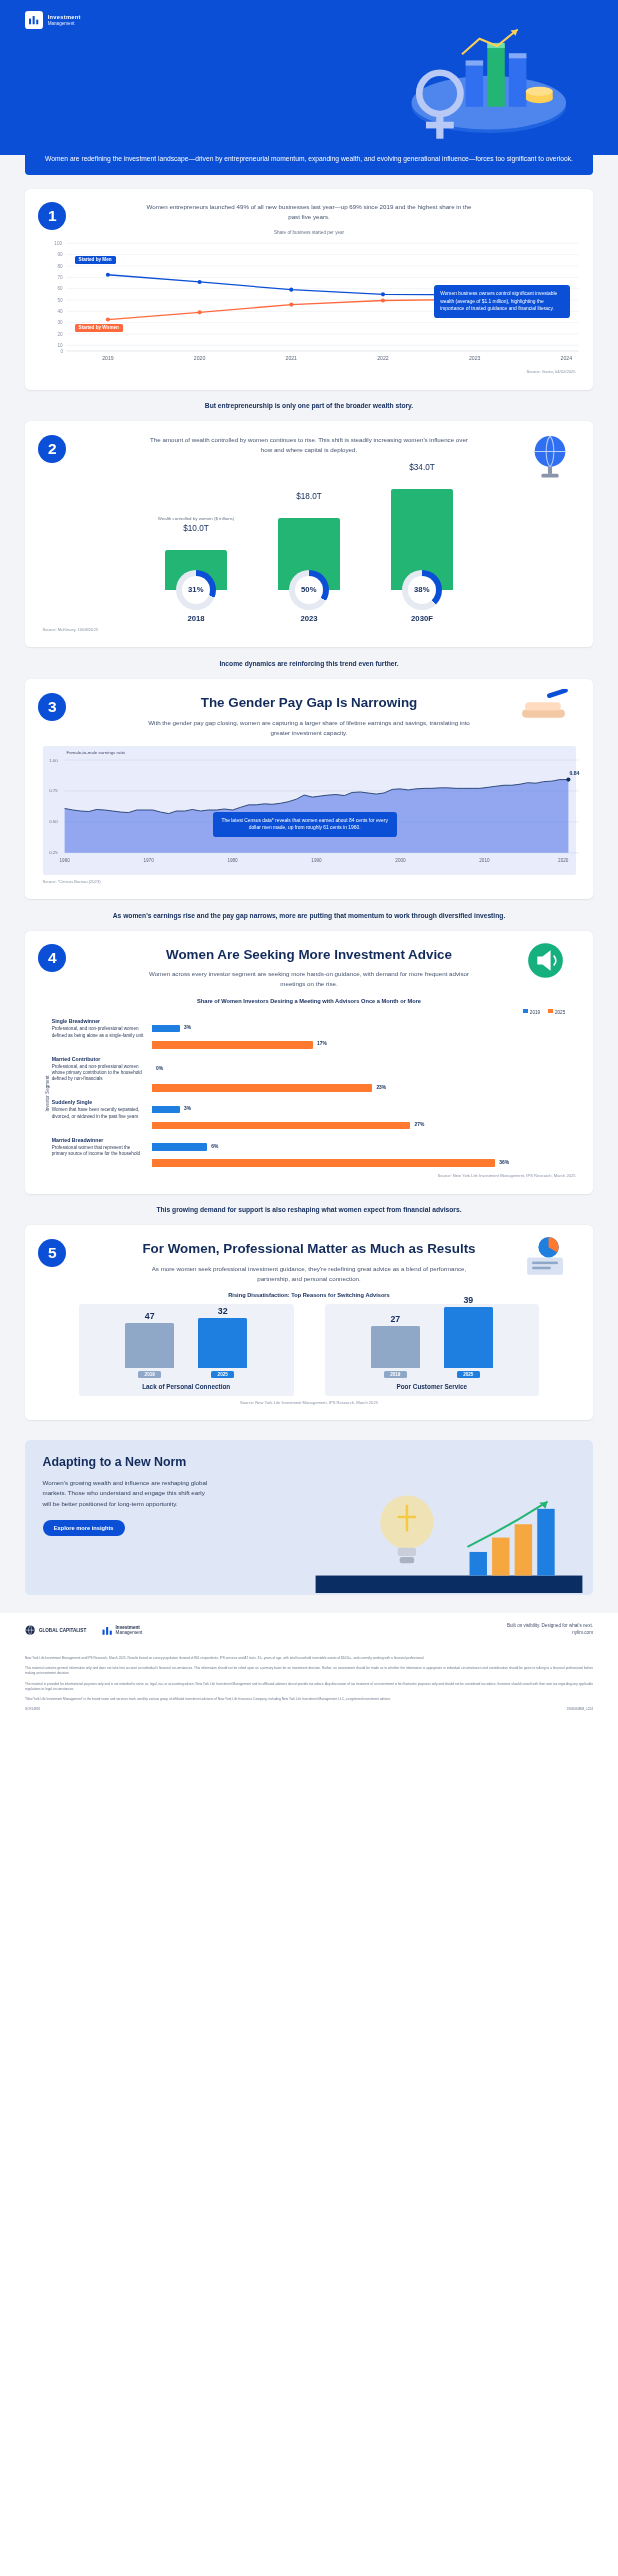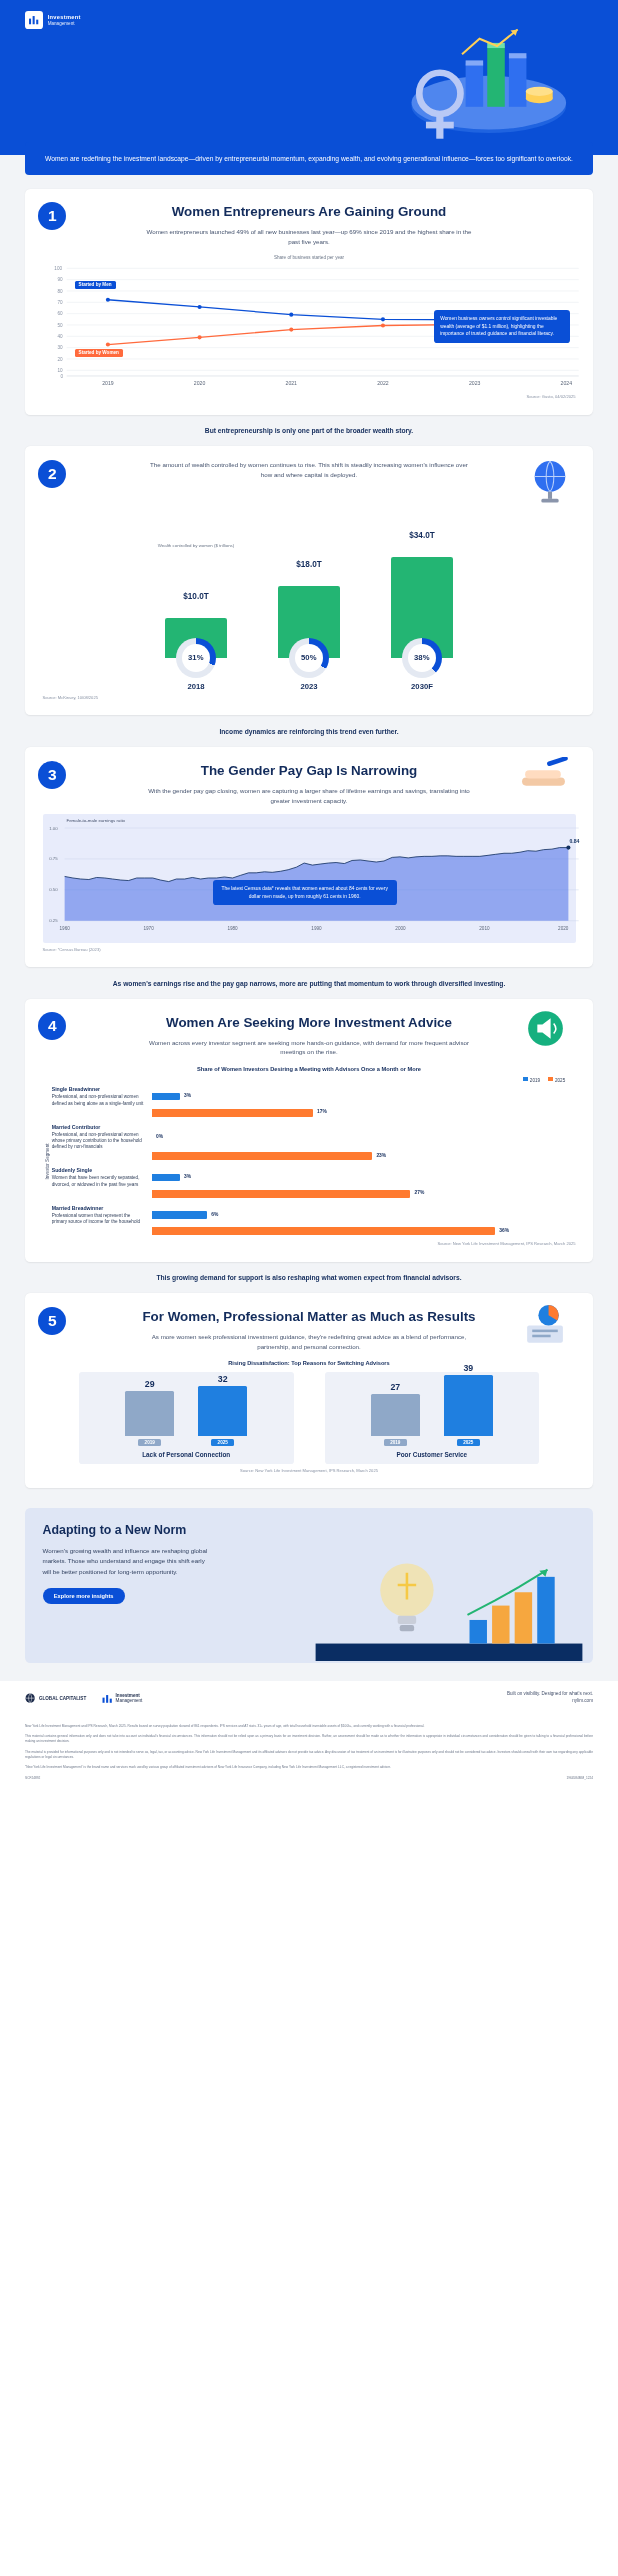--- a/index.html
+++ b/index.html
@@ -26,21 +26,21 @@
   .bridge{text-align:center;font-size:6.7px;font-weight:bold;color:#132c5c;padding:12.4px 25px;}
   .src{font-size:4.1px;color:#8892a4;margin-top:4.1px;}
   
   .chart1-wrap{position:relative;margin-top:4.1px;}
   .chart1-title{font-size:4.6px;color:#6b7687;text-align:center;margin-bottom:1px;}
   .legend-pill{display:inline-block;font-size:4.6px;color:#fff;border-radius:1.5px;padding:1.5px 4.1px;font-weight:bold;}
   .callout{position:absolute;background:#0a4fd6;color:#fff;font-size:4.9px;line-height:1.5;border-radius:3.1px;padding:5.2px 6.2px;width:124px;}
   
   .bars2{display:flex;justify-content:center;align-items:flex-end;gap:36px;margin-top:5.2px;}
   .bar2{width:77px;text-align:center;}
-  .bar2 .amt{font-size:8.2px;font-weight:bold;color:#132c5c;margin-bottom:3.1px;margin-top:43px;}
+  .bar2 .amt{font-size:8.2px;font-weight:normal;color:#132c5c;margin-bottom:3.1px;}
   .bar2 .col{background:#23b573;border-radius:2.1px 2.1px 0 0;margin:17px auto;width:62px;position:relative;}
   .donut{width:40px;height:40px;border-radius:50%;margin:0 auto;position:relative;display:flex;align-items:center;justify-content:center;}
   .donut .hole{width:28px;height:28px;border-radius:50%;background:#fff;display:flex;align-items:center;justify-content:center;font-size:7.7px;font-weight:bold;color:#132c5c;}
   .bar2 .yr{font-size:7.7px;font-weight:bold;color:#132c5c;margin-top:4.1px;}
   .note2{font-size:4.4px;color:#6b7687;max-width:77px;margin:0 auto 2.1px auto;line-height:1.4;}
   
   .line3{position:relative;background:#e8ecfb;border-radius:2.1px;}
   .cap3{position:absolute;background:#0a4fd6;color:#fff;font-size:4.9px;line-height:1.55;border-radius:3.1px;padding:5.2px 7.2px;width:170px;text-align:center;}
   
   .grp-title{font-size:5.7px;font-weight:bold;color:#132c5c;text-align:center;margin:7.2px 0 5.2px 0;}
@@ -116,23 +116,20 @@
         <path d="M198 74 L232 44 L266 58 L306 26" stroke="#ffd057" stroke-width="4" fill="none"></path>
         <polygon points="306,26 292,28 302,38" fill="#ffd057"></polygon>
       </svg>
     </div>
   </div>
 
   <div class="intro">Women are redefining the investment landscape—driven by entrepreneurial momentum, expanding wealth, and evolving generational influence—forces too significant to overlook.</div>
 
   <div class="card">
     <div class="num-badge">1</div>
-    <div class="sec-head">
-      <h2>Women Entrepreneurs Are Gaining Ground</h2>
-    </div>
     <div class="sec-sub">Women entrepreneurs launched 49% of all new businesses last year—up 69% since 2019 and the highest share in the past five years.</div>
 
     <div class="chart1-wrap">
       <div class="chart1-title">Share of business started per year</div>
       <svg width="546" height="129" viewBox="0 0 1060 250" style="display:block;margin:0 auto;">
         <g font-size="9" fill="#8892a4" font-family="Liberation Sans">
           <text x="22" y="17">100</text>
             <text x="28" y="39">90</text>
             <text x="28" y="61">80</text>
           <text x="28" y="83">70</text>
@@ -428,21 +425,21 @@
       <h2>For Women, Professional Matter as Much as Results</h2>
     </div>
     <div class="sec-sub">As more women seek professional investment guidance, they're redefining great advice as a blend of performance, partnership, and personal connection.</div>
 
     <div class="grp-title">Rising Dissatisfaction: Top Reasons for Switching Advisors</div>
 
     <div class="grp5">
       <div class="g5">
         <div class="plot">
           <div class="b">
-            <div class="v">29</div>
+            <div class="v">47</div>
             <div class="c" style="height:45px;background:#8fa8c8;"></div>
             <div class="ylab" style="background:#8fa8c8;">2019</div>
           </div>
           <div class="b">
             <div class="v">32</div>
             <div class="c" style="height:50px;background:#1f7fe0;"></div>
             <div class="ylab" style="background:#1f7fe0;">2025</div>
           </div>
         </div>
         <h4>Lack of Personal Connection</h4>

